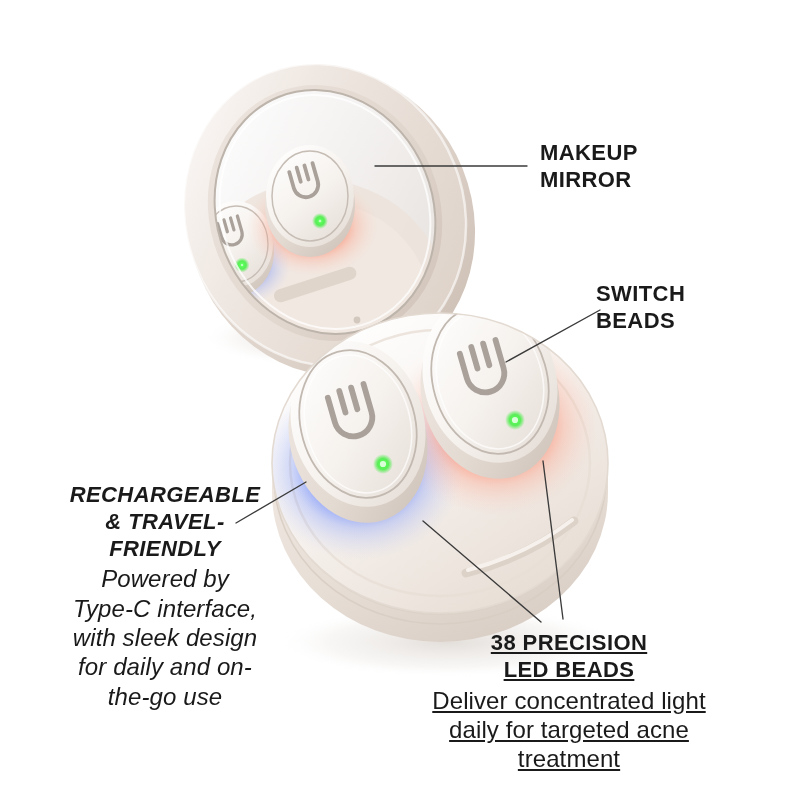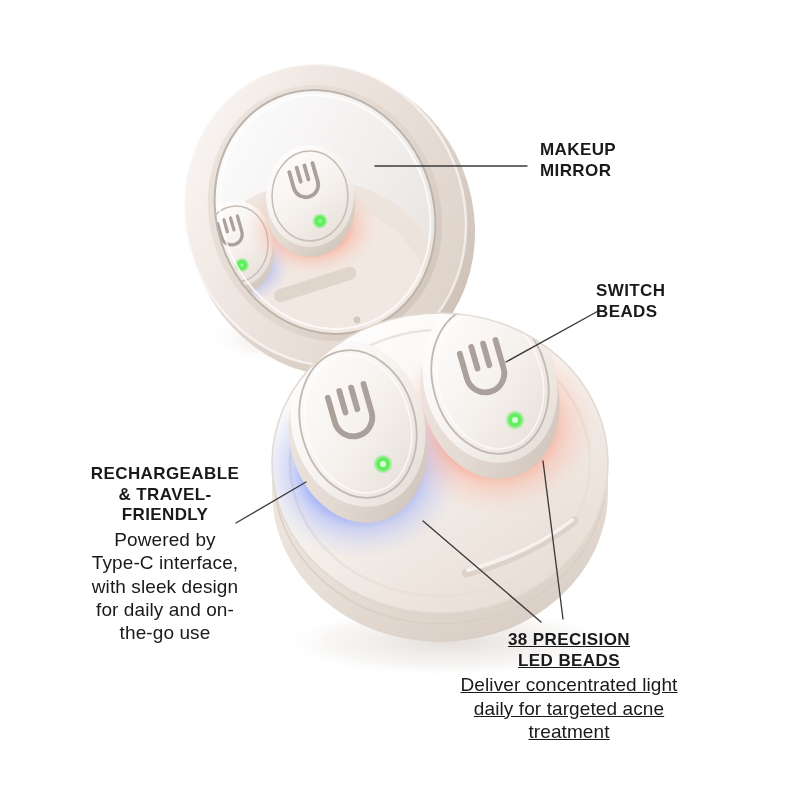--- a/index.html
+++ b/index.html
@@ -27,45 +27,46 @@
 
   
   .callout {
     position: absolute;
     color: #1a1a1a;
     text-align: center;
     line-height: 1.22;
   }
   .callout .ttl {
     font-weight: bold;
-    font-size: 17px;
+    font-size: 22px;
     letter-spacing: 0.4px;
     white-space: pre-line;
   }
   .callout .body {
     font-weight: normal;
-    font-size: 19px;
+    font-size: 24px;
     letter-spacing: 0.1px;
     white-space: pre-line;
     margin-top: 2px;
   }
 
   #callout-makeup-mirror {
     left: 540px; top: 140px;
     width: 240px;
     text-align: left;
   }
   #callout-switch-button {
     left: 596px; top: 281px;
     width: 204px;
     text-align: left;
   }
   #callout-rechargeable {
-    left: 46px; top: 464px;
+    left: 46px; top: 482px;
     width: 238px;
+    font-style: italic;
   }
   #callout-led-beads {
     left: 404px; top: 630px;
     width: 330px;
     text-decoration: underline;
   }
 </style>
 </head>
 <body>
 

